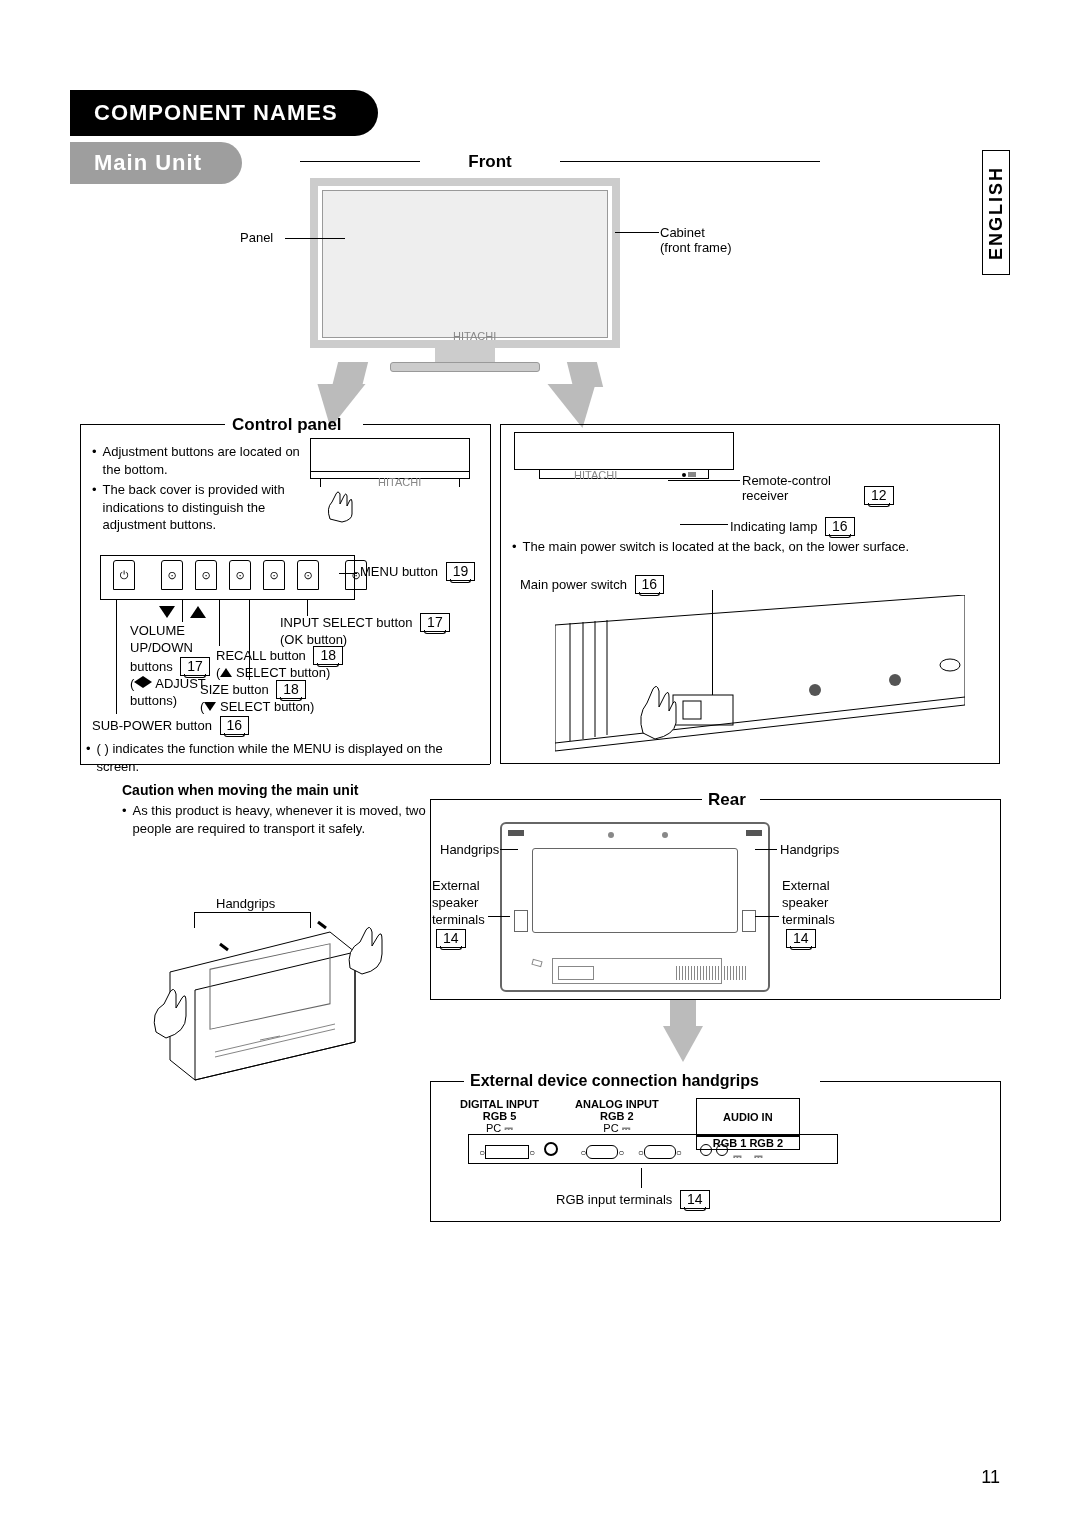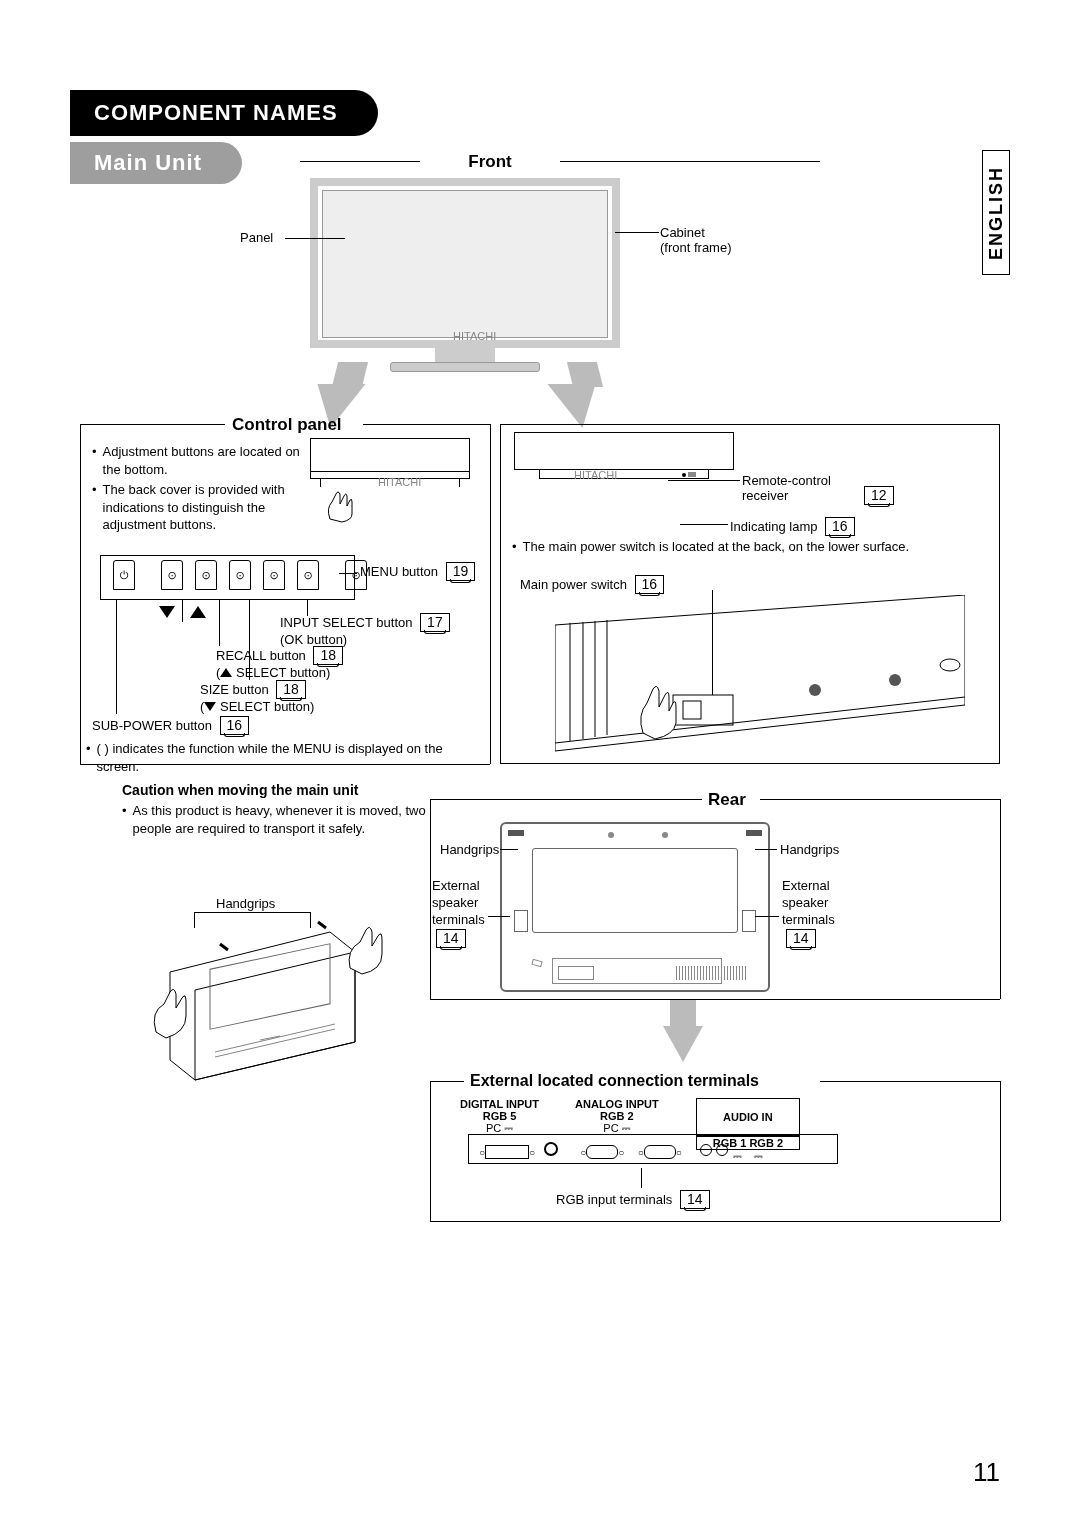--- a/index.html
+++ b/index.html
@@ -28,21 +28,21 @@
     margin-top: 6px;
   }
   .language-tab {
     position: absolute; right: 70px; top: 150px;
     width: 28px; height: 125px; border: 1px solid #000;
     writing-mode: vertical-rl; transform: rotate(180deg);
     font-weight: bold; font-size: 18px;
     display: flex; align-items: center; justify-content: center;
     letter-spacing: 2px;
   }
-  .page-number { position: absolute; bottom: 40px; right: 80px; font-size: 26px; }
+  .page-number { position: absolute; bottom: 40px; right: 80px; font-size: 18px; }
   .section-label { font-weight: bold; font-size: 17px; position: absolute; }
   .section-label.center { text-align: center; }
   .section-line { position: absolute; height: 1px; background: #000; }
   .section-line.v { width: 1px; height: auto; }
   .ref { display: inline-block; border: 1px solid #000; padding: 0 6px; font-size: 14px; margin-left: 4px; line-height: 17px; position: relative; }
   .ref::after { content: ''; position: absolute; left: 3px; right: 3px; bottom: -3px; height: 3px; border-left: 1px solid #000; border-right: 1px solid #000; border-bottom: 1px solid #000; border-radius: 0 0 3px 3px; }
   .small { font-size: 13px; }
   .tiny { font-size: 11px; }
   .note { font-size: 13px; line-height: 1.35; }
   .bullet { display: flex; gap: 6px; margin-bottom: 3px; }
@@ -170,20 +170,29 @@
   <div class="abs small" style="left:360px; top:562px;">
     <span>MENU button</span>
     <span class="ref">19</span>
   </div>
 
   
   <div class="abs" style="left:159px; top:604px;"><span class="tri-down"></span></div>
   <div class="abs" style="left:190px; top:604px;"><span class="tri-up"></span></div>
   <div class="leader v" style="left:182px; top:600px; width:1px; height:22px;"></div>
 
+  <div class="abs small" style="left:130px; top:623px; line-height:1.3;">
+    <span>VOLUME</span><br>
+    <span>UP/DOWN</span><br>
+    <span>buttons</span>
+    <span class="ref">17</span><br>
+    <span>(</span><span class="tri-left"></span><span class="tri-right"></span>
+    <span>ADJUST</span><br>
+    <span>buttons)</span>
+  </div>
 
   <div class="abs small" style="left:280px; top:613px;">
     <span>INPUT SELECT button</span>
     <span class="ref">17</span><br>
     <span>(OK button)</span>
   </div>
 
   <div class="abs small" style="left:216px; top:646px;">
     <span>RECALL button</span>
     <span class="ref">18</span><br>
@@ -340,21 +349,21 @@
     <span class="ref">14</span>
   </div>
   <div class="leader" style="left:488px; top:916px; width:22px; height:1px;"></div>
   <div class="leader" style="left:755px; top:916px; width:24px; height:1px;"></div>
 
   
   <div class="arrow-stem" style="left:670px; top:1000px; width:26px; height:28px;"></div>
   <div class="arrow-down sm" style="left:663px; top:1026px;"></div>
 
   
-  <div class="section-label abs" style="left:470px; top:1072px; font-size:16px;">External located connection terminals</div>
+  <div class="section-label abs" style="left:470px; top:1072px; font-size:16px;">External device connection handgrips</div>
   <div class="section-line abs" style="left:430px; top:1081px; width:34px;"></div>
   <div class="section-line abs" style="left:820px; top:1081px; width:180px;"></div>
   <div class="section-line v abs" style="left:430px; top:1081px; height:140px;"></div>
   <div class="section-line v abs" style="left:1000px; top:1081px; height:140px;"></div>
   <div class="section-line abs" style="left:430px; top:1221px; width:570px;"></div>
 
   
   <div class="abs" style="left:460px; top:1098px; width:340px;">
     <div style="display:flex; gap:36px;">
       <div style="text-align:center;">

